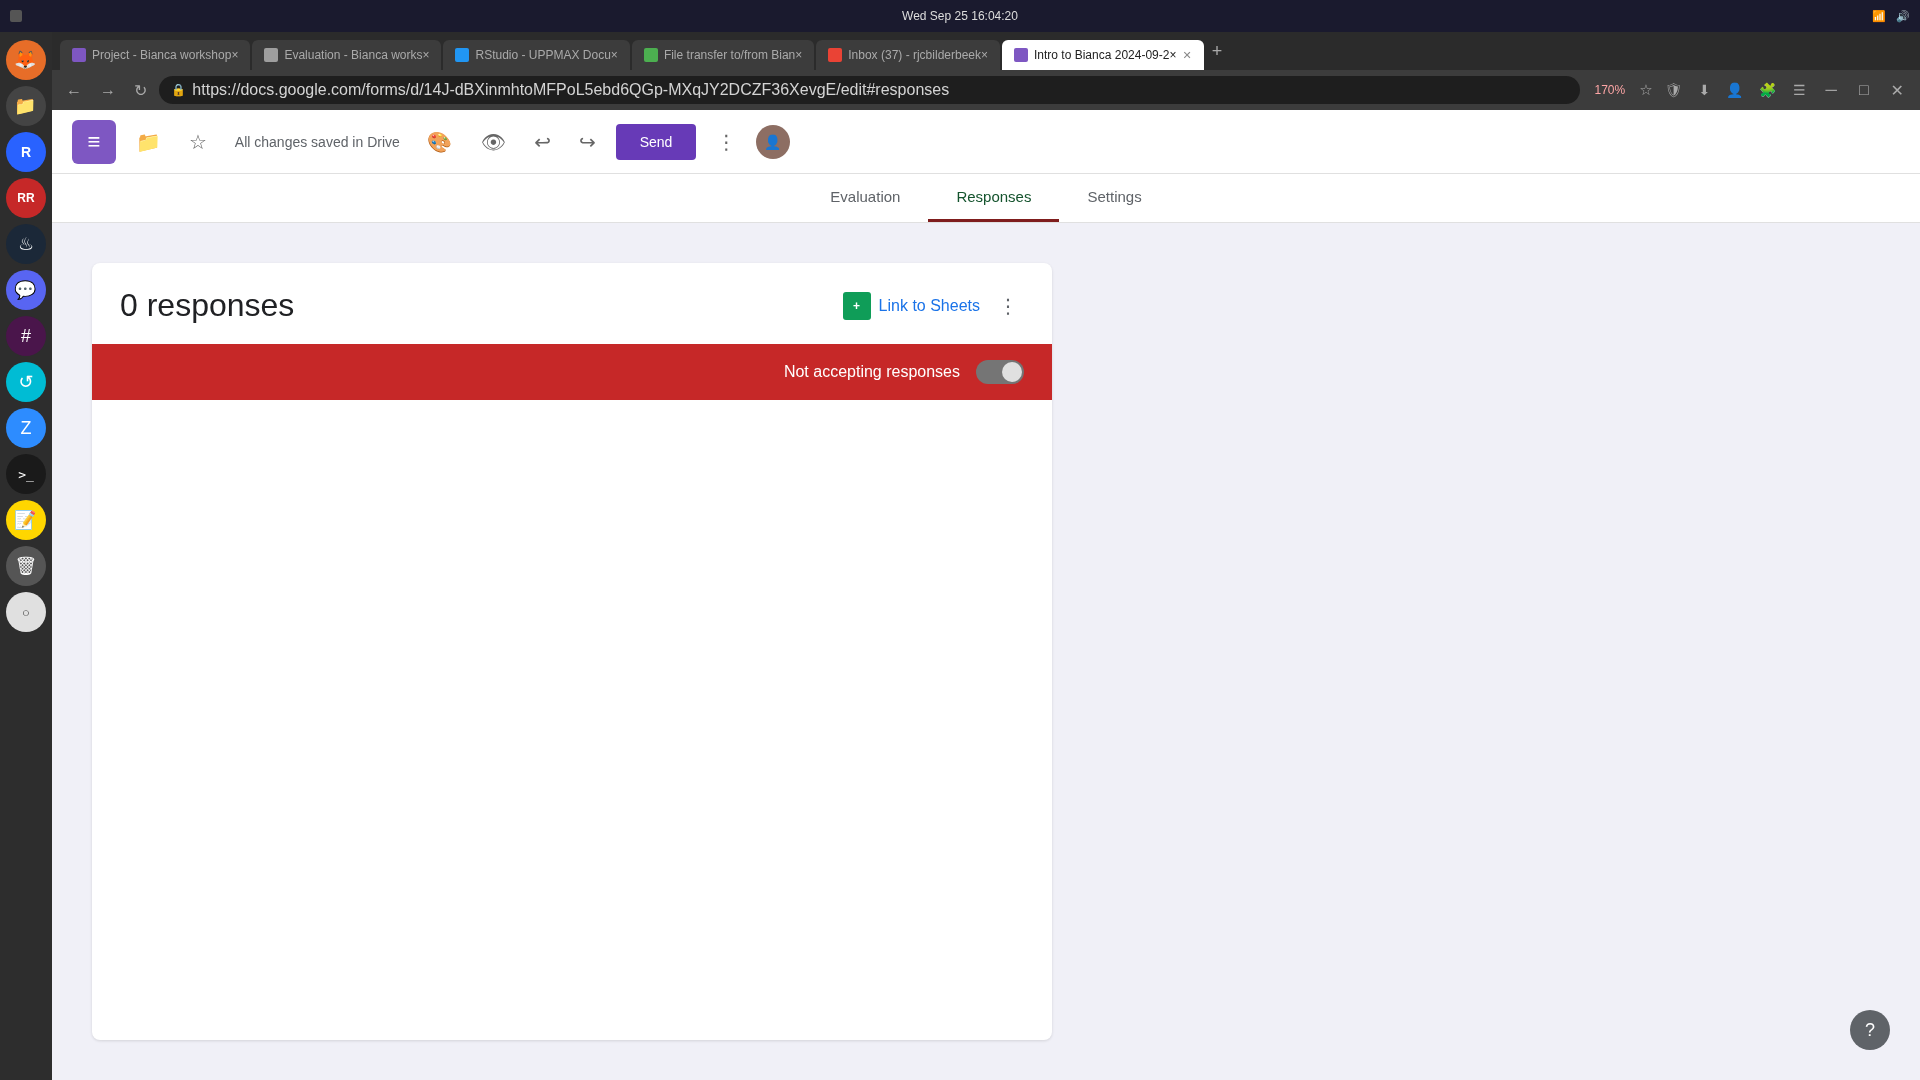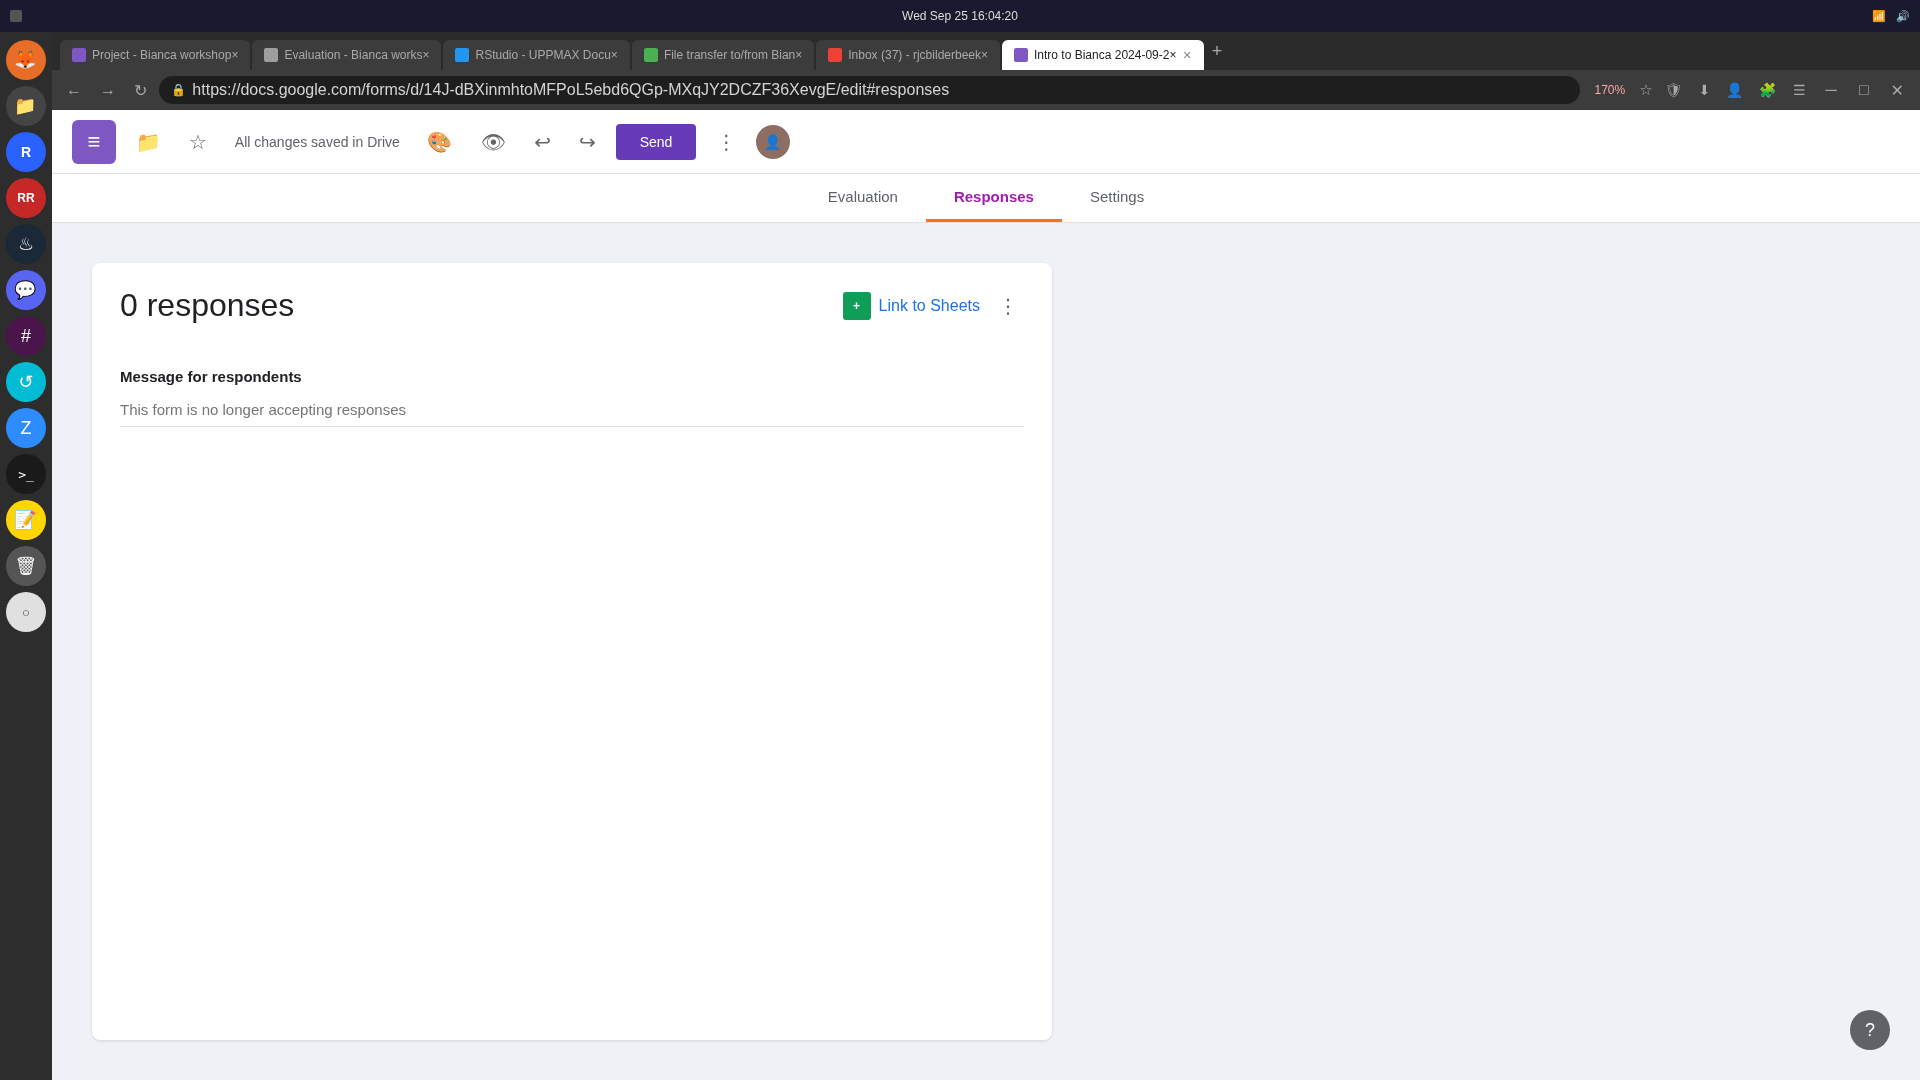--- a/index.html
+++ b/index.html
@@ -206,23 +206,23 @@
     }
     .tab-nav-item {
       padding: 14px 28px;
       font-size: 15px;
       color: #5f6368;
       cursor: pointer;
       border-bottom: 3px solid transparent;
       position: relative;
     }
     .tab-nav-item.active {
-      color: #a21caf;
-      border-bottom: 3px solid #f97316;
-      font-weight: 700;
+      color: #14532d;
+      border-bottom: 3px solid #7f1d1d;
+      font-weight: 400;
     }
 
     
     .content-area {
       flex: 1;
       overflow-y: auto;
       padding: 40px;
       display: flex;
     }
 
@@ -462,24 +462,26 @@
           <button class="link-to-sheets-btn">
             <div class="sheets-icon">
               <span>+</span>
             </div>
             <span>Link to Sheets</span>
           </button>
           <button class="kebab-btn">⋮</button>
         </div>
       </div>
 
-
-      <div class="message-section">
-        <div class="message-label">Message for respondents</div>
-        <input class="message-input" type="text" style="color: rgb(170, 170, 170); font-size: 15px; width: 100%; border-top: none; border-right: none; border-left: none; border-image: initial; border-bottom: 1px solid rgb(224, 224, 224); padding-bottom: 8px; outline: none; background: none;" placeholder="This form is no longer accepting responses">
+      <div class="not-accepting-banner">
+        <span>Not accepting responses</span>
+        <div class="toggle-switch">
+          <div class="toggle-knob"></div>
+        </div>
       </div>
+
     </div>
   </div>
 </div>
 
 <div class="help-btn">
   <span>?</span>
 </div>
 
 </body></html>

